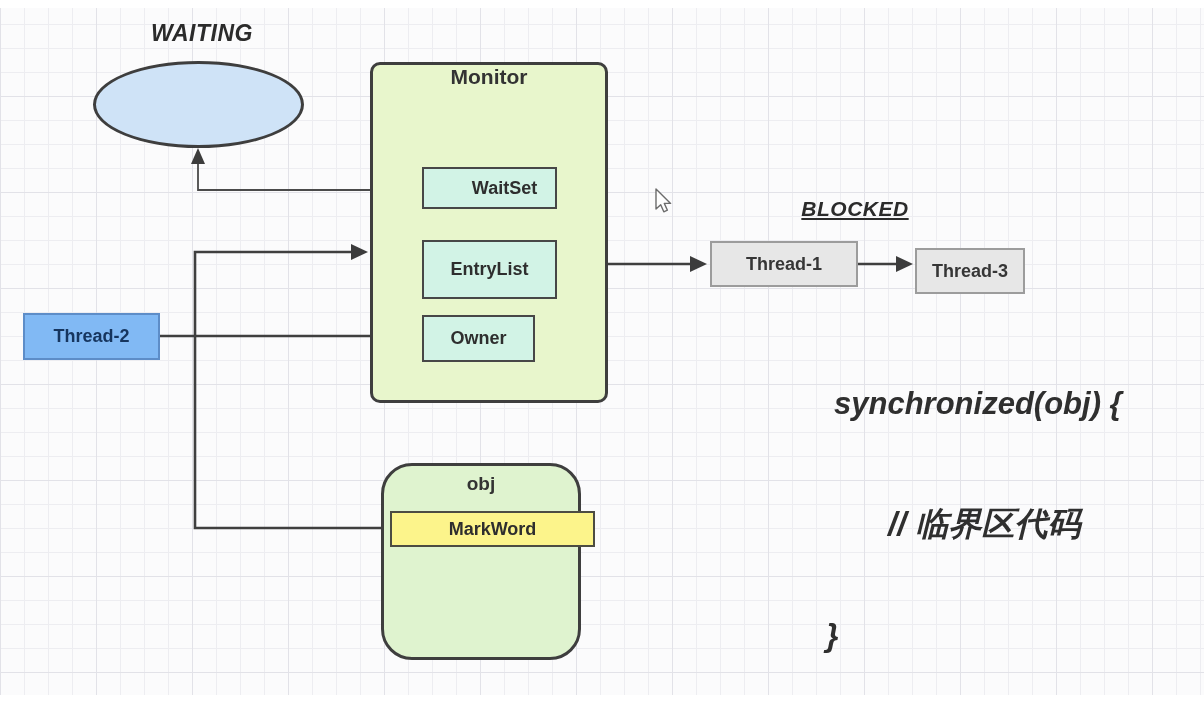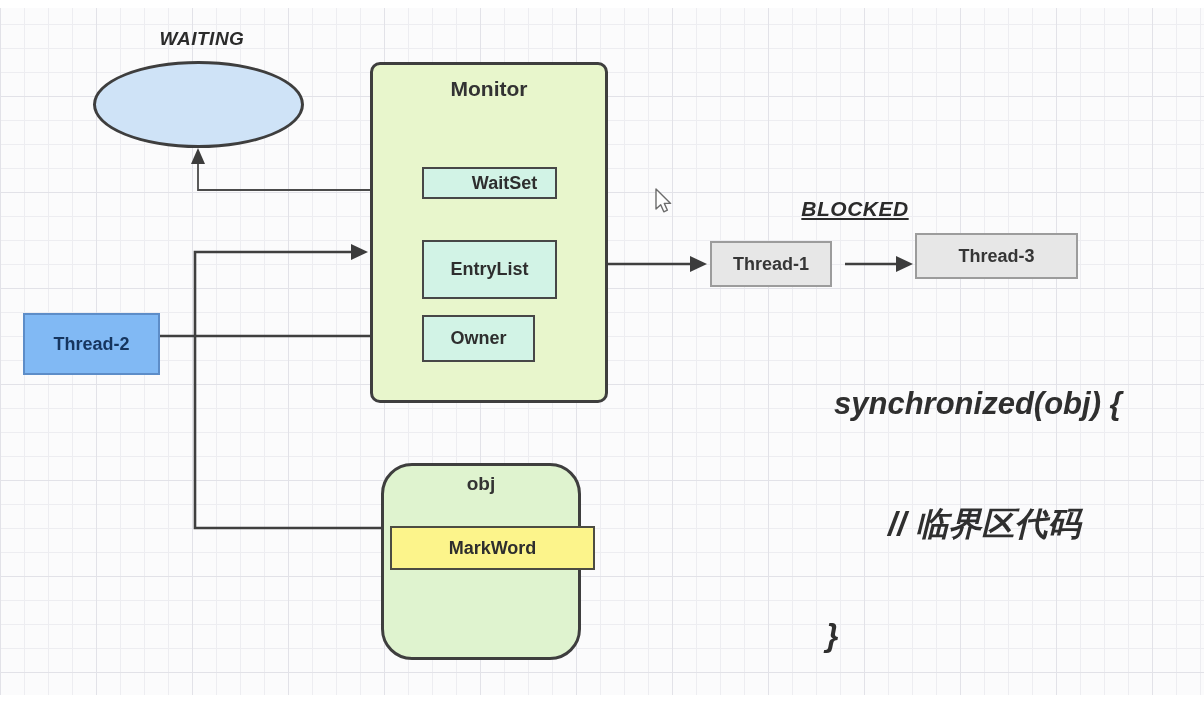--- a/index.html
+++ b/index.html
@@ -31,62 +31,62 @@
   .ellipse {
     left:93px; top:61px; width:211px; height:87px;
     background:#cfe3f7; border:3px solid #3e3e3e; border-radius:50%;
   }
 
   .free-label {
     position:absolute; z-index:3;
     font-weight:700; font-style:italic; color:#2b2b2b;
     text-align:center; letter-spacing:0.5px;
   }
-  .waiting-label { left:127px; top:20px; width:150px; font-size:19px;margin-top:8px; }
+  .waiting-label { left:127px; top:20px; width:150px; font-size:23px; }
   .blocked-label { left:780px; top:197px; width:150px; font-size:21px;text-decoration:underline; }
 
   .container-box {
     background:#e8f6cc; border:3px solid #3e3e3e; border-radius:10px;
   }
   .monitor-box { left:370px; top:62px; width:238px; height:341px; }
   .obj-box     { left:381px; top:463px; width:200px; height:197px; background:#dff3cf;border-radius:31px; }
 
   .container-title {
-    margin-top:12px; text-align:center;
+    text-align:center;
     font-weight:700; font-size:21px; color:#333;
   }
   .obj-box .container-title { margin-top:7px; font-size:19px; }
 
   .field-box {
     position:absolute; z-index:3;
     background:#d2f3e6; border:2px solid #474747;
     display:flex; align-items:center; justify-content:center;
     font-weight:700; font-size:18px; color:#2e2e2e;
   }
-  .waitset-box   { left:422px; top:167px; width:135px; height:32px;padding-left:30px; }
+  .waitset-box   { left:422px; top:167px; width:135px; height:42px;padding-left:30px; }
   .entrylist-box { left:422px; top:240px; width:135px; height:59px; }
   .owner-box     { left:422px; top:315px; width:113px; height:47px; }
 
   .thread-box {
     position:absolute; z-index:3;
     display:flex; align-items:center; justify-content:center;
     font-weight:700; font-size:18px;
   }
   .thread2-box {
-    left:23px; top:313px; width:137px; height:62px;
+    left:23px; top:313px; width:137px; height:47px;
     background:#81b9f4; border:2px solid #5d8dc8; color:#16355e;
   }
   .gray-box {
     background:#e7e7e7; border:2px solid #9c9c9c; color:#363636;
   }
-  .thread1-box { left:710px; top:241px; width:122px; height:46px; }
-  .thread3-box { left:915px; top:233px; width:163px; height:46px;align-items:center; }
+  .thread1-box { left:710px; top:241px; width:148px; height:46px; }
+  .thread3-box { left:915px; top:248px; width:110px; height:46px;align-items:center; }
 
   .markword-box {
-    left:390px; top:526px; width:205px; height:44px;
+    left:390px; top:511px; width:205px; height:36px;
     background:#fcf48b; border:2px solid #4c4c42;
   }
 
   .code-line {
     position:absolute; z-index:3;
     font-weight:700; font-style:italic; color:#2f2f2f; white-space:nowrap;
   }
   .code-line1 { left:834px; top:386px; font-size:31px; }
   .code-line2 { left:888px; top:502px; font-size:33px; }
   .code-line3 { left:826px; top:617px; font-size:32px; }

